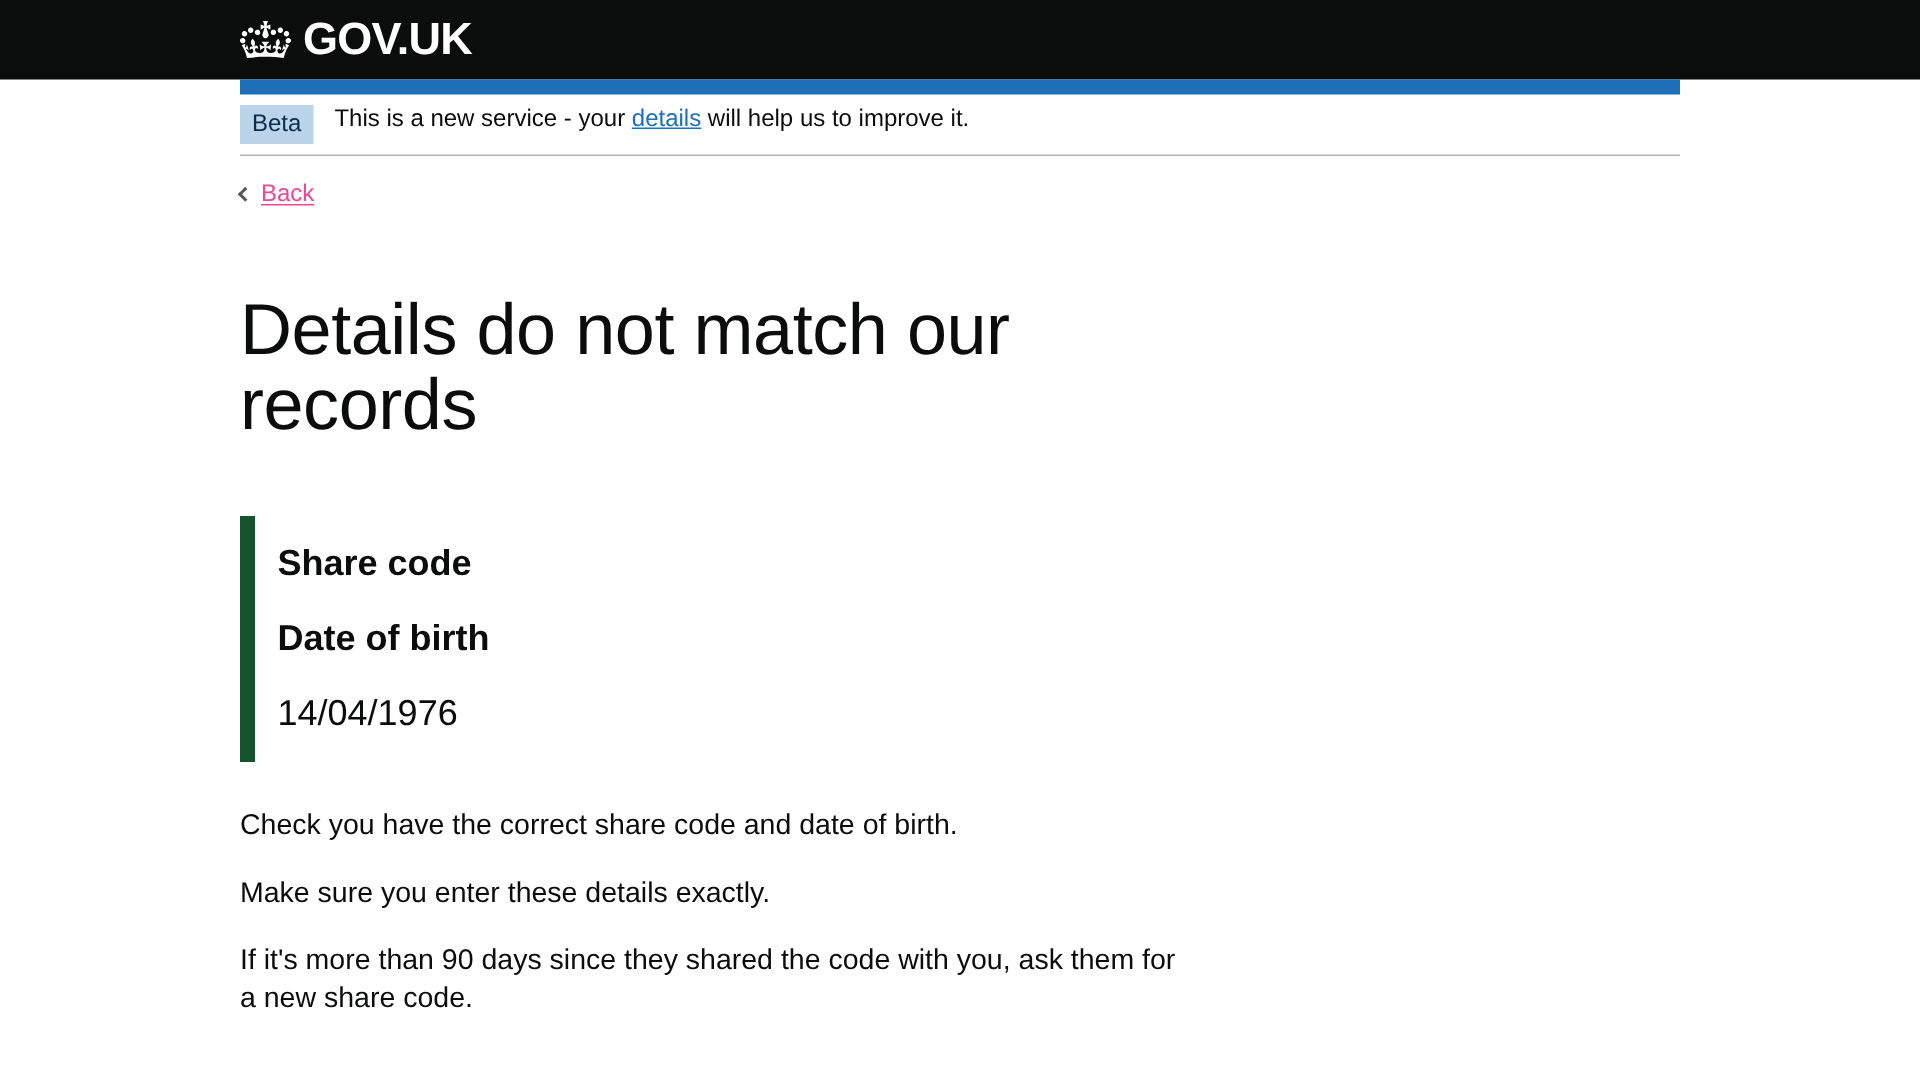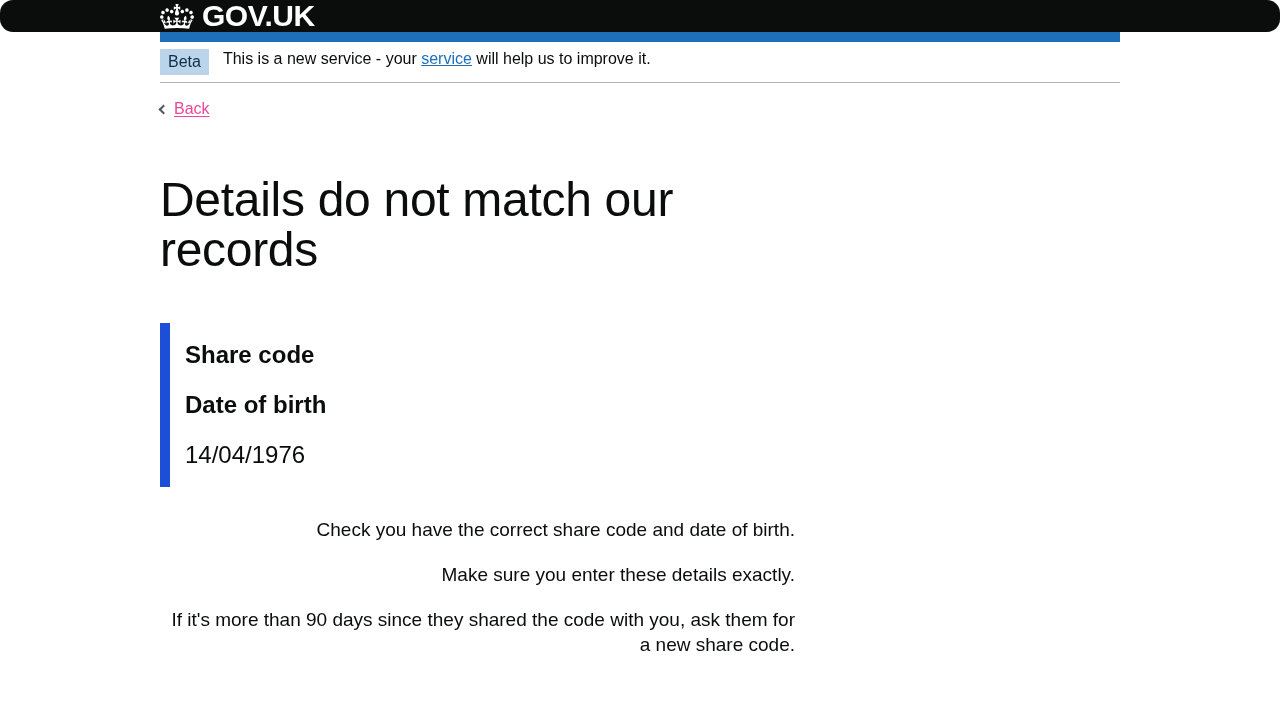--- a/index.html
+++ b/index.html
@@ -8,21 +8,21 @@
     width: 1280px;
     height: 720px;
     overflow: hidden;
     background: #ffffff;
     color: #0b0c0c;
     font-family: "Liberation Sans", sans-serif;
   }
   .page-width { width: 960px; margin: 0 auto; }
 
   
-  .site-header { background: #0b0c0c; height: 32px; border-radius: 13px; }
+  .site-header { background: #0b0c0c; height: 53px; }
   .header-inner { display: flex; align-items: center; height: 100%; }
   .logo {
     display: inline-flex; align-items: center;
     color: #ffffff; text-decoration: none; cursor: pointer;
   }
   .crown { display: inline-flex; margin-right: 8px; }
   .crown svg { display: block; }
   .logo-text { font-size: 30px; font-weight: 700; letter-spacing: -0.5px; }
   .blue-bar { height: 10px; background: #1d70b8; }
 
@@ -67,27 +67,27 @@
   
   .content { max-width: 635px; }
   h1.page-heading {
     font-size: 48px; line-height: 50px;
     font-weight: 400;
     letter-spacing: -0.3px;
     margin: 56px 0 0 0;
   }
   .inset {
     margin: 48px 0 30px 0;
-    border-left: 10px solid #1d4ed8;
+    border-left: 10px solid #14532d;
     padding: 17px 15px;
   }
   .inset p { margin: 0 0 20px 0; font-size: 24px; line-height: 30px; }
   .inset p:last-child { margin-bottom: 0; }
   .inset-label { font-weight: 700; }
-  p.body { margin: 0 0 20px 0; font-size: 19px; line-height: 25px; text-align: right; }
+  p.body { margin: 0 0 20px 0; font-size: 19px; line-height: 25px; }
 </style>
 </head>
 <body>
 
 <header class="site-header">
   <div class="page-width header-inner">
     <a class="logo">
       <span class="crown">
         <svg xmlns="http://www.w3.org/2000/svg" viewBox="0 0 132 97" width="34" height="25" fill="#ffffff" aria-hidden="true">
           <path fill-rule="evenodd" d="M25 30.2c3.5 1.5 7.7-.2 9.1-3.7 1.5-3.6-.2-7.8-3.9-9.2-3.6-1.4-7.6.3-9.1 3.9-1.4 3.5.3 7.5 3.9 9zM9 39.5c3.6 1.5 7.8-.2 9.2-3.7 1.5-3.6-.2-7.8-3.9-9.1-3.6-1.5-7.6.2-9.1 3.8-1.4 3.5.3 7.5 3.8 9zM4.4 57.2c3.5 1.5 7.7-.2 9.1-3.8 1.5-3.6-.2-7.7-3.9-9.1-3.5-1.5-7.6.3-9.1 3.8-1.4 3.5.3 7.6 3.9 9.1zm38.3-21.4c3.5 1.5 7.7-.2 9.1-3.8 1.5-3.6-.2-7.7-3.9-9.1-3.6-1.5-7.6.3-9.1 3.8-1.3 3.6.4 7.7 3.9 9.1zm64.4-5.6c-3.6 1.5-7.8-.2-9.1-3.7-1.5-3.6.2-7.8 3.8-9.2 3.6-1.4 7.7.3 9.2 3.9 1.3 3.5-.4 7.5-3.9 9zm15.9 9.3c-3.6 1.5-7.7-.2-9.1-3.7-1.5-3.6.2-7.8 3.7-9.1 3.6-1.5 7.7.2 9.2 3.8 1.5 3.5-.3 7.5-3.8 9zm4.7 17.7c-3.6 1.5-7.8-.2-9.2-3.8-1.5-3.6.2-7.7 3.9-9.1 3.6-1.5 7.7.3 9.1 3.8 1.5 3.5-.3 7.6-3.8 9.1zM89.3 35.8c-3.6 1.5-7.8-.2-9.2-3.8-1.4-3.6.2-7.7 3.9-9.1 3.6-1.5 7.7.3 9.1 3.8 1.4 3.6-.3 7.7-3.8 9.1zM69.7 17.7l8.9 4.7V9.3l-8.9 2.8c-.2-.3-.5-.6-.9-.9L72.4 0H59.6l3.5 11.2c-.3.3-.6.5-.9.9l-8.8-2.8v13.1l8.8-4.7c.3.3.6.7.9.9l-5 15.4v.1c-.2.8-.4 1.6-.4 2.4 0 4.1 3.1 7.5 7 8.1h.2c.3 0 .7.1 1 .1.4 0 .7 0 1-.1h.2c4-.6 7.1-4.1 7.1-8.1 0-.8-.1-1.7-.4-2.4V34l-5.1-15.4c.4-.2.7-.6 1-.9zM66 92.8c16.9 0 32.8 1.1 47.1 3.2 4-16.9 8.9-26.7 14-33.5l-9.6-3.4c1 4.9 1.1 7.2 0 10.2-1.5-1.4-3-4.3-4.2-8.7L108.6 76c2.8-2 5-3.2 7.5-3.3-4.4 9.4-10 11.9-13.6 11.2-4.3-.8-6.3-4.6-5.6-7.9 1-4.7 5.7-5.9 8-.5 4.3-8.7-3-11.4-7.6-8.8 7.1-7.2 7.9-13.5 2.1-21.1-8 6.1-8.1 12.3-4.5 20.8-4.7-5.4-12.1-2.5-9.5 6.2 3.4-5.2 7.9-2 7.2 3.1-.6 4.3-6.4 7.8-13.5 7.2-10.3-.9-10.9-8-11.2-13.8 2.5-.5 7.1 1.8 11 7.3L80.2 60c-4.1 4.4-8 5.3-12.3 5.4 1.4-4.4 8-11.6 8-11.6H55.5s6.4 7.2 7.9 11.6c-4.2-.1-8-1-12.3-5.4l1.4 16.4c3.9-5.5 8.5-7.7 10.9-7.3-.3 5.8-.9 12.8-11.1 13.8-7.2.6-12.9-2.9-13.5-7.2-.7-5 3.8-8.3 7.1-3.1 2.7-8.7-4.6-11.6-9.4-6.2 3.7-8.5 3.6-14.7-4.6-20.8-5.8 7.6-5 13.9 2.2 21.1-4.7-2.6-11.9.1-7.7 8.8 2.3-5.5 7.1-4.2 8.1.5.7 3.3-1.3 7.1-5.7 7.9-3.5.7-9-1.8-13.5-11.2 2.5.1 4.7 1.3 7.5 3.3l-4.7-15.4c-1.2 4.4-2.7 7.2-4.3 8.7-1.1-3-.9-5.3 0-10.2l-9.5 3.4c5 6.9 9.9 16.7 14 33.5 14.8-2.1 30.8-3.2 47.7-3.2z"></path>
@@ -97,21 +97,21 @@
     </a>
   </div>
 </header>
 <div class="page-width">
   <div class="blue-bar"></div>
 </div>
 
 <div class="page-width">
   <div class="phase-banner">
     <strong class="tag">Beta</strong>
-    <span class="phase-text"><span>This is a new service - your </span><a class="link">service</a><span> will help us to improve it.</span></span>
+    <span class="phase-text"><span>This is a new service - your </span><a class="link">details</a><span> will help us to improve it.</span></span>
   </div>
 
   <a class="back-link"><span class="chevron"></span><span>Back</span></a>
 
   <main class="content">
     <h1 class="page-heading">Details do not match our records</h1>
 
     <div class="inset">
       <p class="inset-label">Share code</p>
       <p class="inset-label">Date of birth</p>

